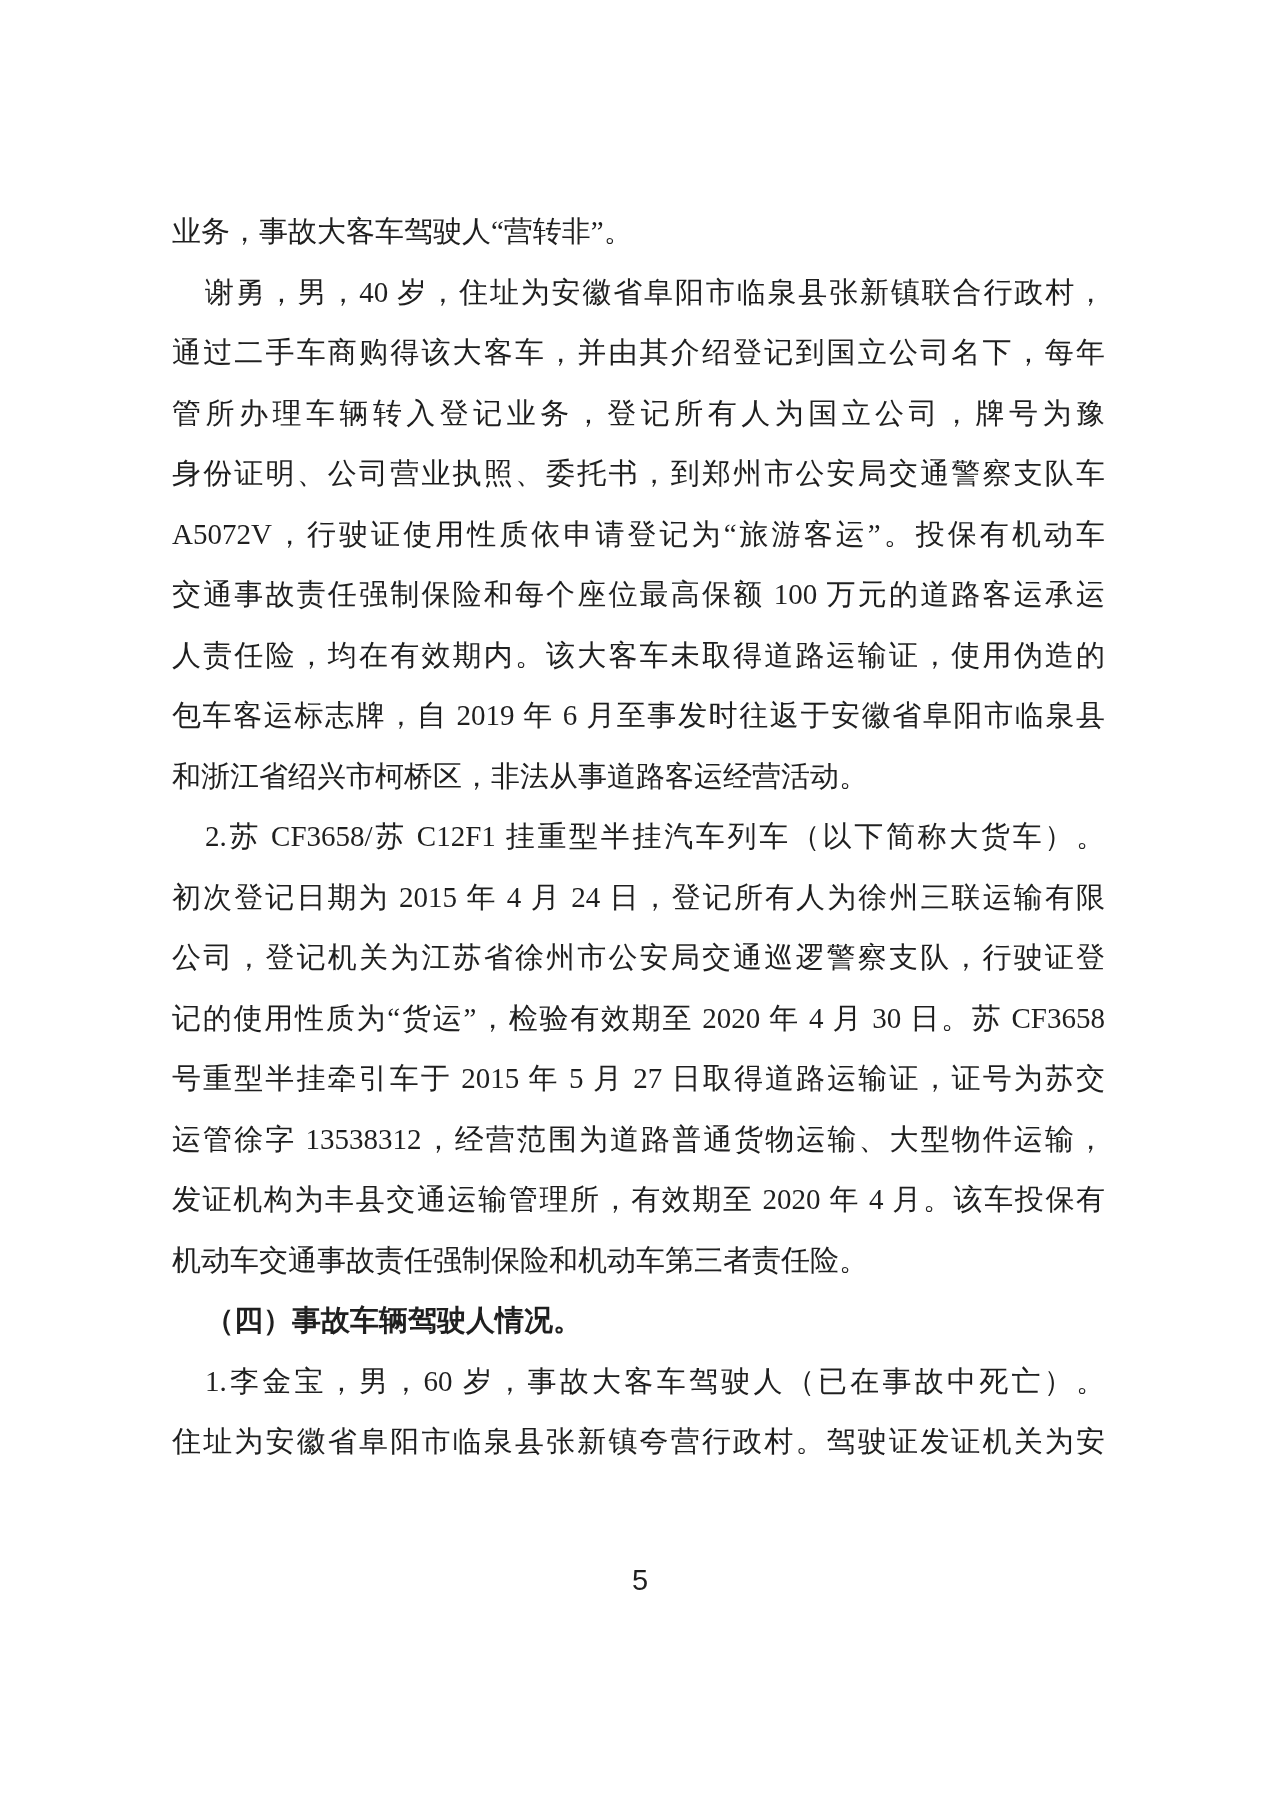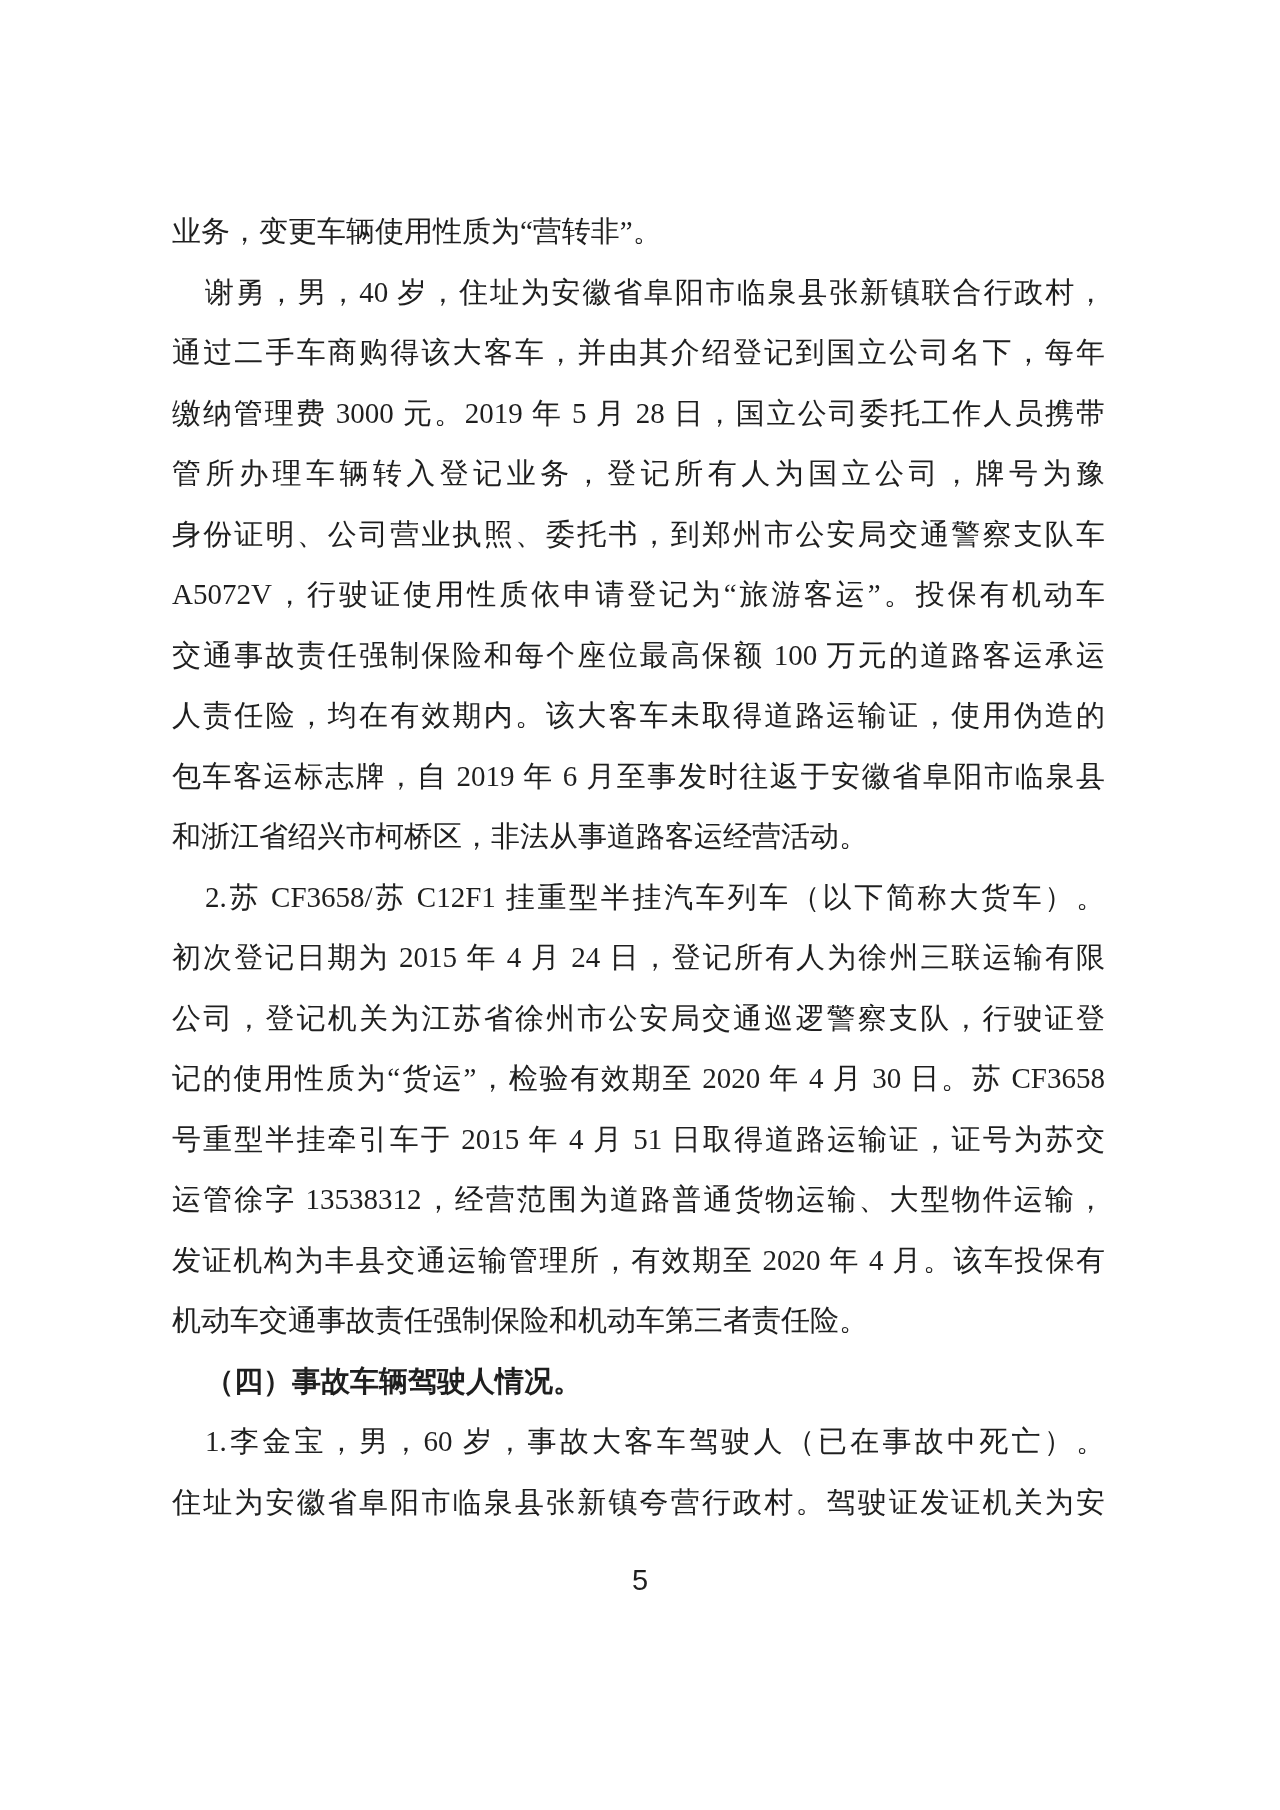--- a/index.html
+++ b/index.html
@@ -48,36 +48,35 @@
     line-height: 34px;
     font-family: "Liberation Sans", "DejaVu Sans", sans-serif;
     color: #1f1f1f;
   }
 </style>
 </head>
 <body>
 
 <div class="page">
   <div class="body-text" id="text-body">
-      <div class="line">业务，变更车辆使用性质为“营转非”。</div>
+      <div class="line">业务，事故大客车驾驶人“营转非”。</div>
       <div class="line justify indent">谢勇，男，40 岁，住址为安徽省阜阳市临泉县张新镇联合行政村，</div>
       <div class="line justify">通过二手车商购得该大客车，并由其介绍登记到国立公司名下，每年</div>
-      <div class="line justify">缴纳管理费 3000 元。2019 年 5 月 28 日，国立公司委托工作人员携带</div>
       <div class="line justify">管所办理车辆转入登记业务，登记所有人为国立公司，牌号为豫</div>
       <div class="line justify">身份证明、公司营业执照、委托书，到郑州市公安局交通警察支队车</div>
       <div class="line justify">A5072V，行驶证使用性质依申请登记为“旅游客运”。投保有机动车</div>
       <div class="line justify">交通事故责任强制保险和每个座位最高保额 100 万元的道路客运承运</div>
       <div class="line justify">人责任险，均在有效期内。该大客车未取得道路运输证，使用伪造的</div>
       <div class="line justify">包车客运标志牌，自 2019 年 6 月至事发时往返于安徽省阜阳市临泉县</div>
       <div class="line">和浙江省绍兴市柯桥区，非法从事道路客运经营活动。</div>
       <div class="line justify indent">2.苏 CF3658/苏 C12F1 挂重型半挂汽车列车（以下简称大货车）。</div>
       <div class="line justify">初次登记日期为 2015 年 4 月 24 日，登记所有人为徐州三联运输有限</div>
       <div class="line justify">公司，登记机关为江苏省徐州市公安局交通巡逻警察支队，行驶证登</div>
       <div class="line justify">记的使用性质为“货运”，检验有效期至 2020 年 4 月 30 日。苏 CF3658</div>
-      <div class="line justify">号重型半挂牵引车于 2015 年 4 月 51 日取得道路运输证，证号为苏交</div>
+      <div class="line justify">号重型半挂牵引车于 2015 年 5 月 27 日取得道路运输证，证号为苏交</div>
       <div class="line justify">运管徐字 13538312，经营范围为道路普通货物运输、大型物件运输，</div>
       <div class="line justify">发证机构为丰县交通运输管理所，有效期至 2020 年 4 月。该车投保有</div>
       <div class="line">机动车交通事故责任强制保险和机动车第三者责任险。</div>
       <div class="line indent bold">（四）事故车辆驾驶人情况。</div>
       <div class="line justify indent">1.李金宝，男，60 岁，事故大客车驾驶人（已在事故中死亡）。</div>
       <div class="line justify">住址为安徽省阜阳市临泉县张新镇夸营行政村。驾驶证发证机关为安</div>
     </div>
   <div class="page-num">5</div>
 </div>
 

